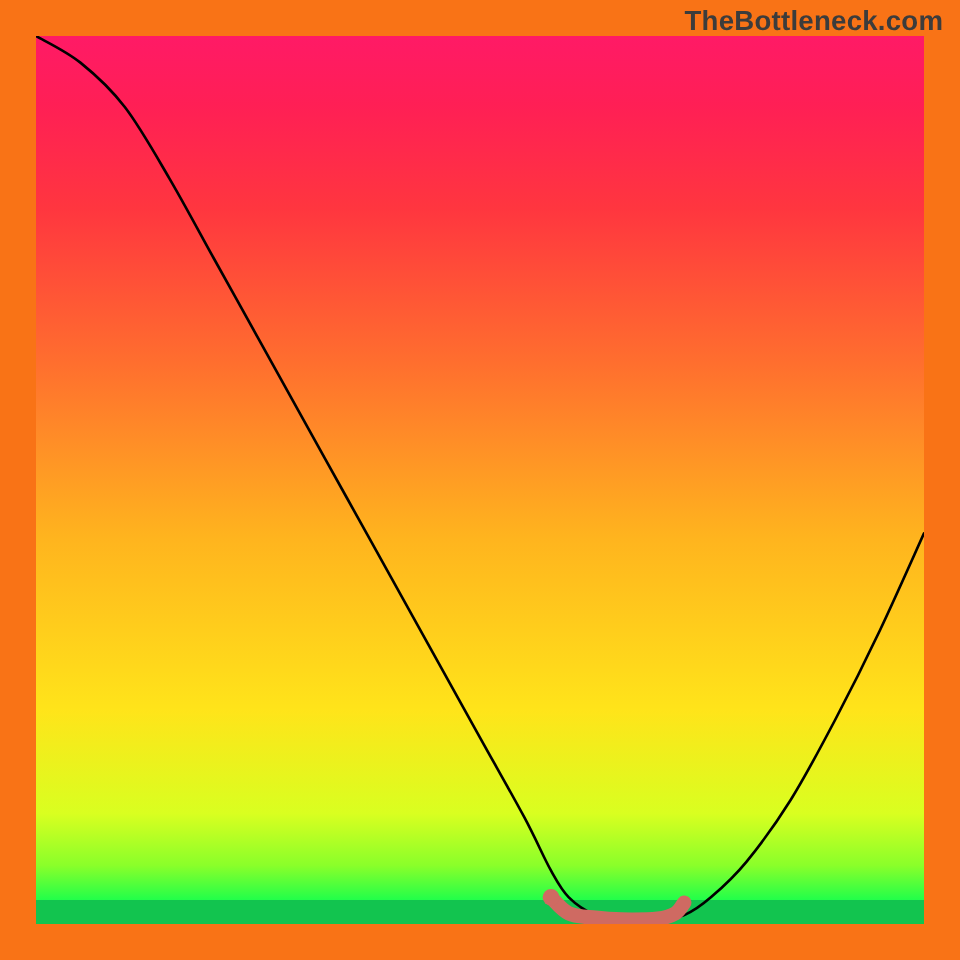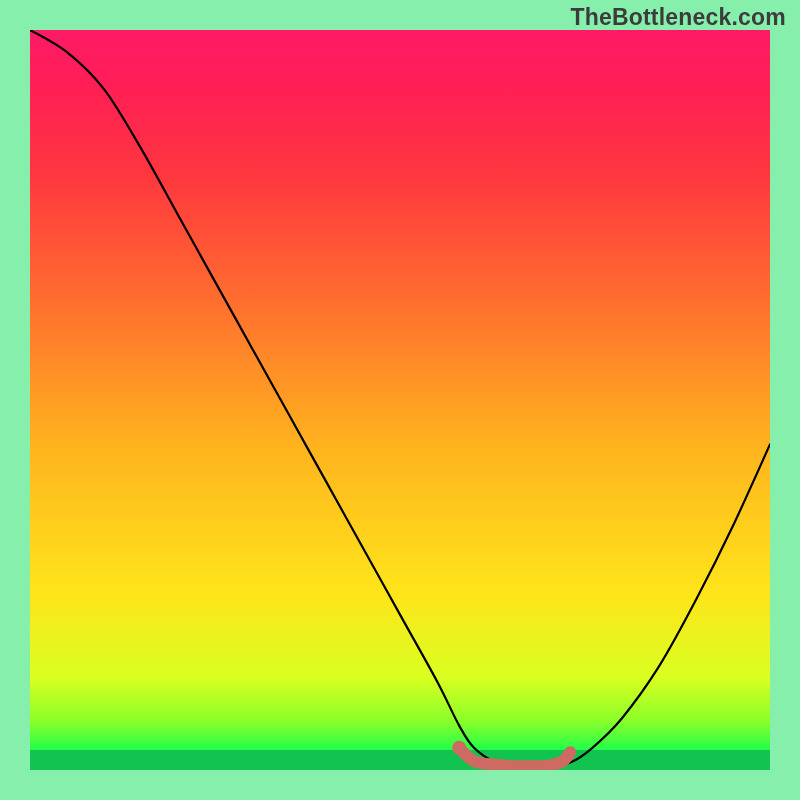--- a/index.html
+++ b/index.html
@@ -8,21 +8,21 @@
     width: 800px;
     height: 800px;
     background: #000;
     font-family: Arial, Helvetica, sans-serif;
     overflow: hidden;
   }
   .frame {
     position: relative;
     width: 800px;
     height: 800px;
-    background: #86efac;
+    background: #f97316;
   }
   .watermark {
     position: absolute;
     top: 4px;
     right: 14px;
     color: #3c3c3c;
     font-size: 23px;
     font-weight: bold;
     letter-spacing: 0.2px;
     z-index: 10;

